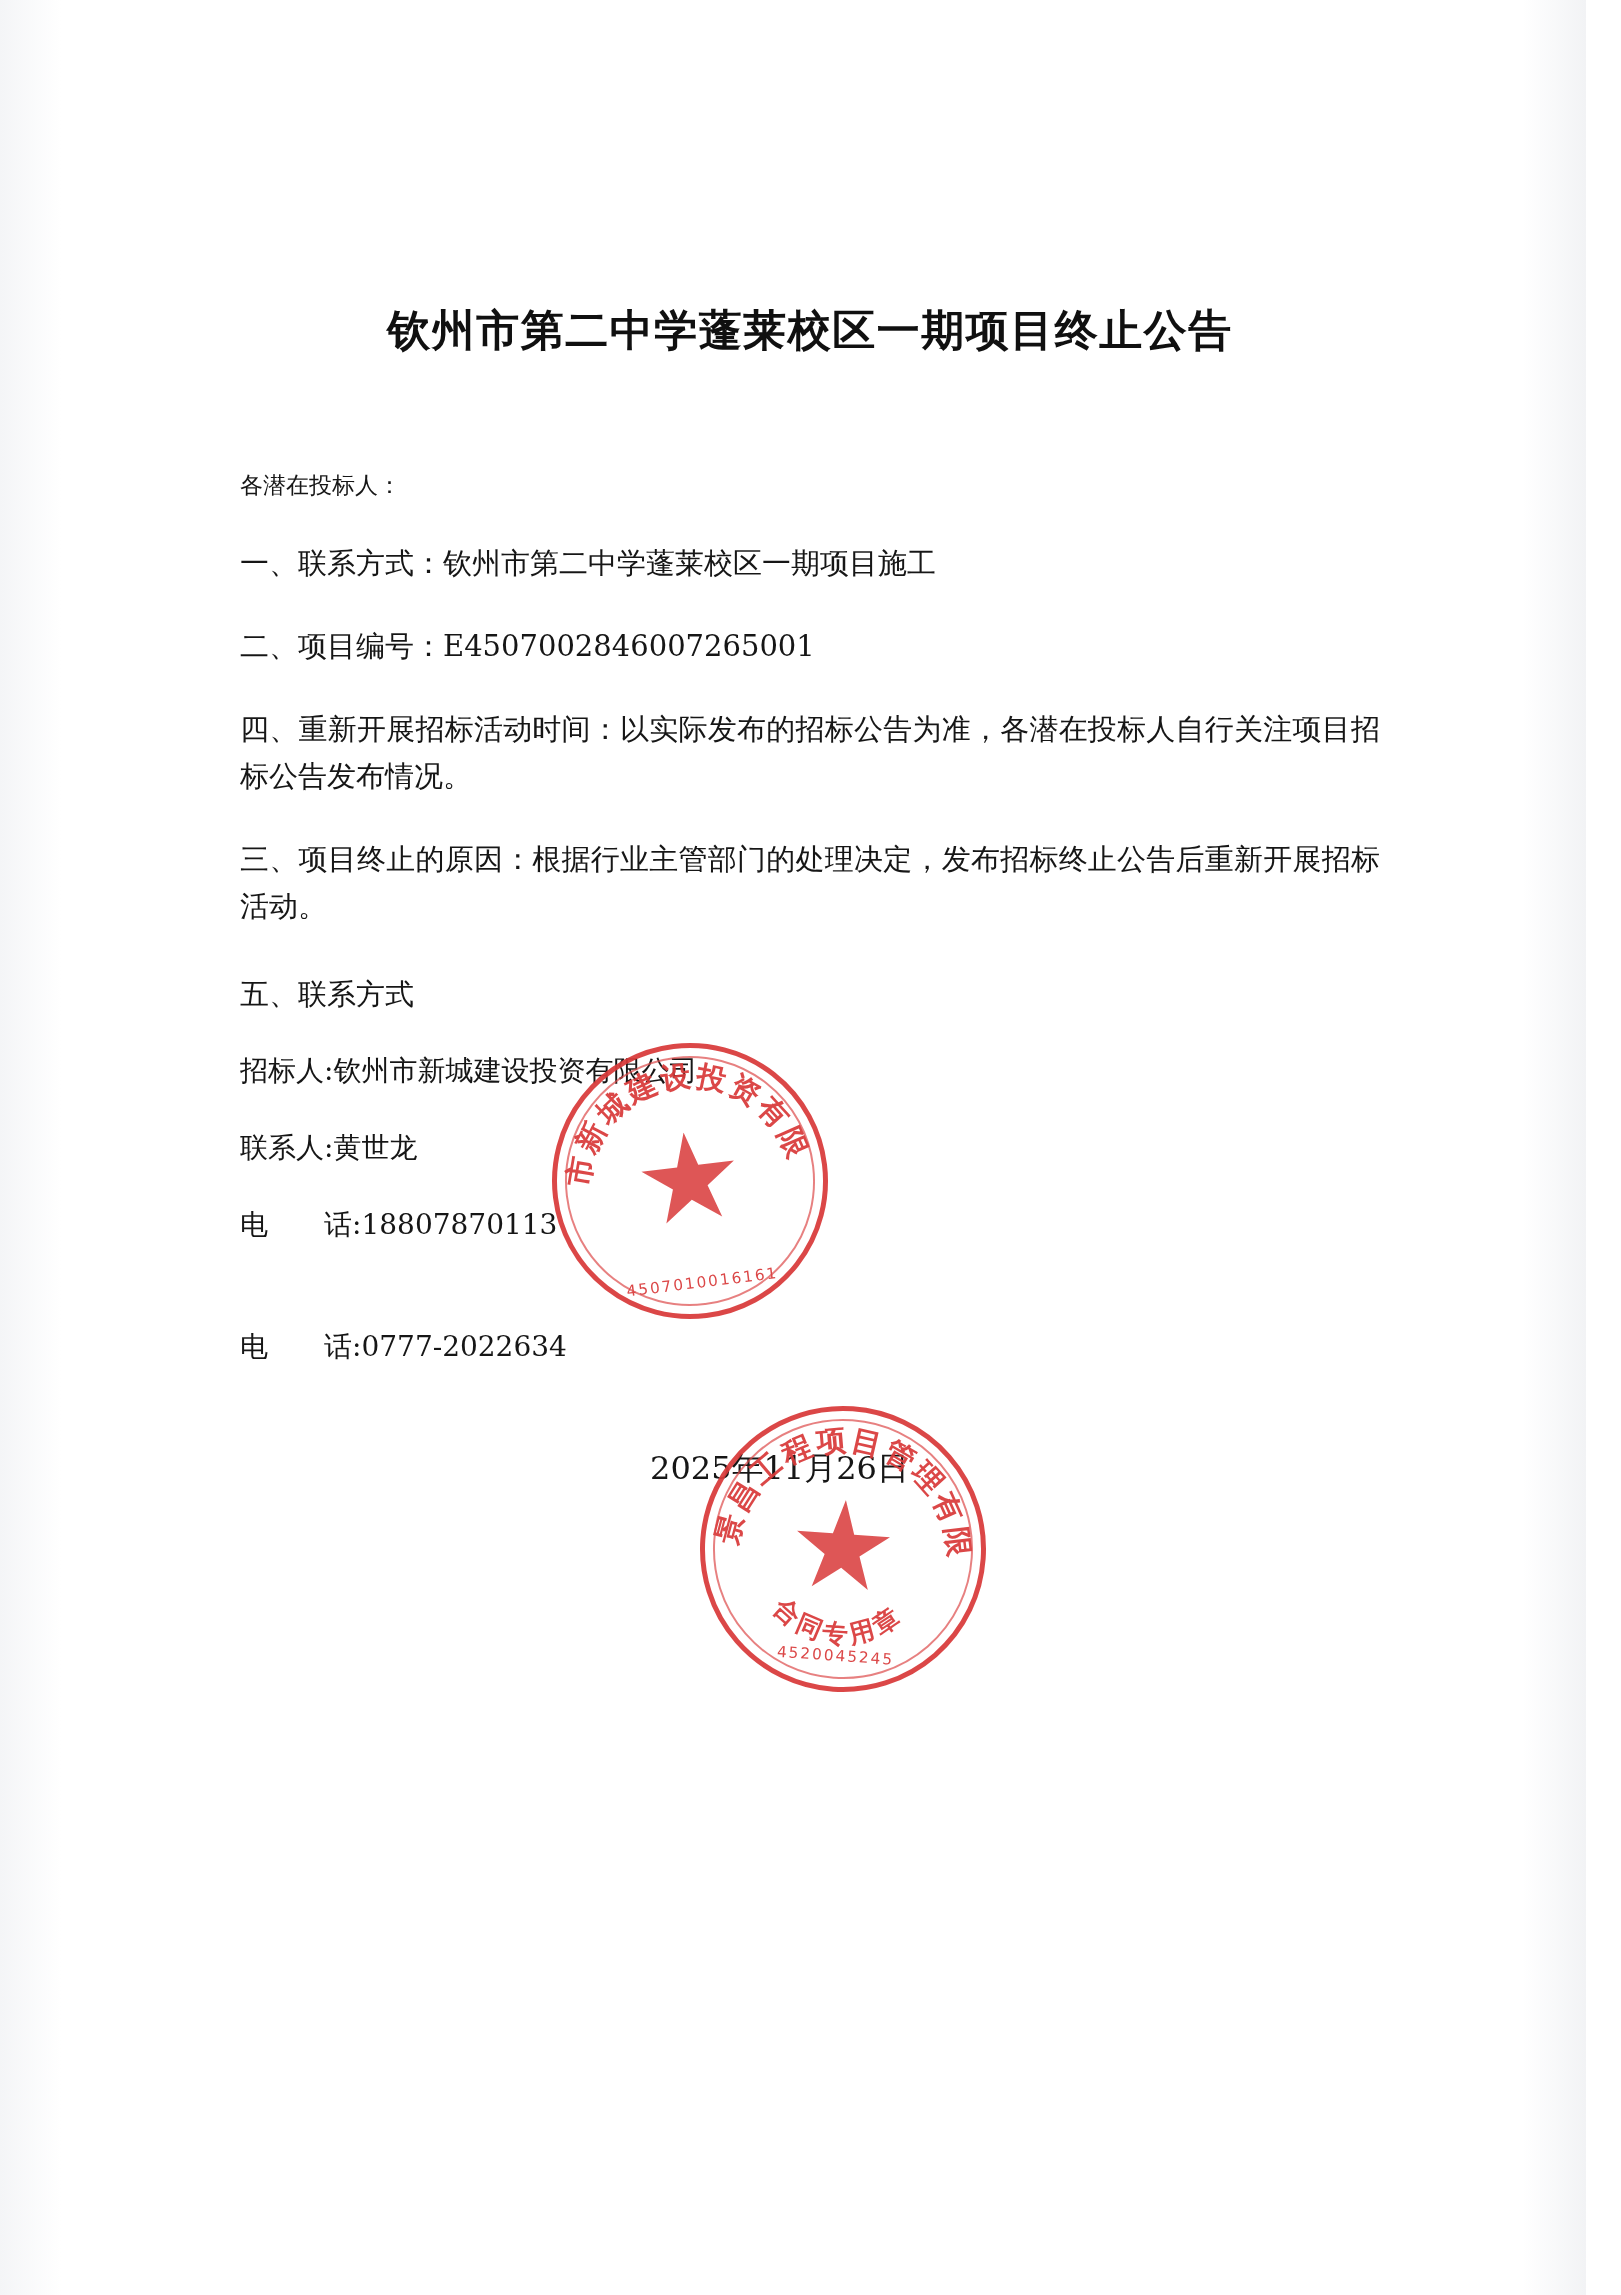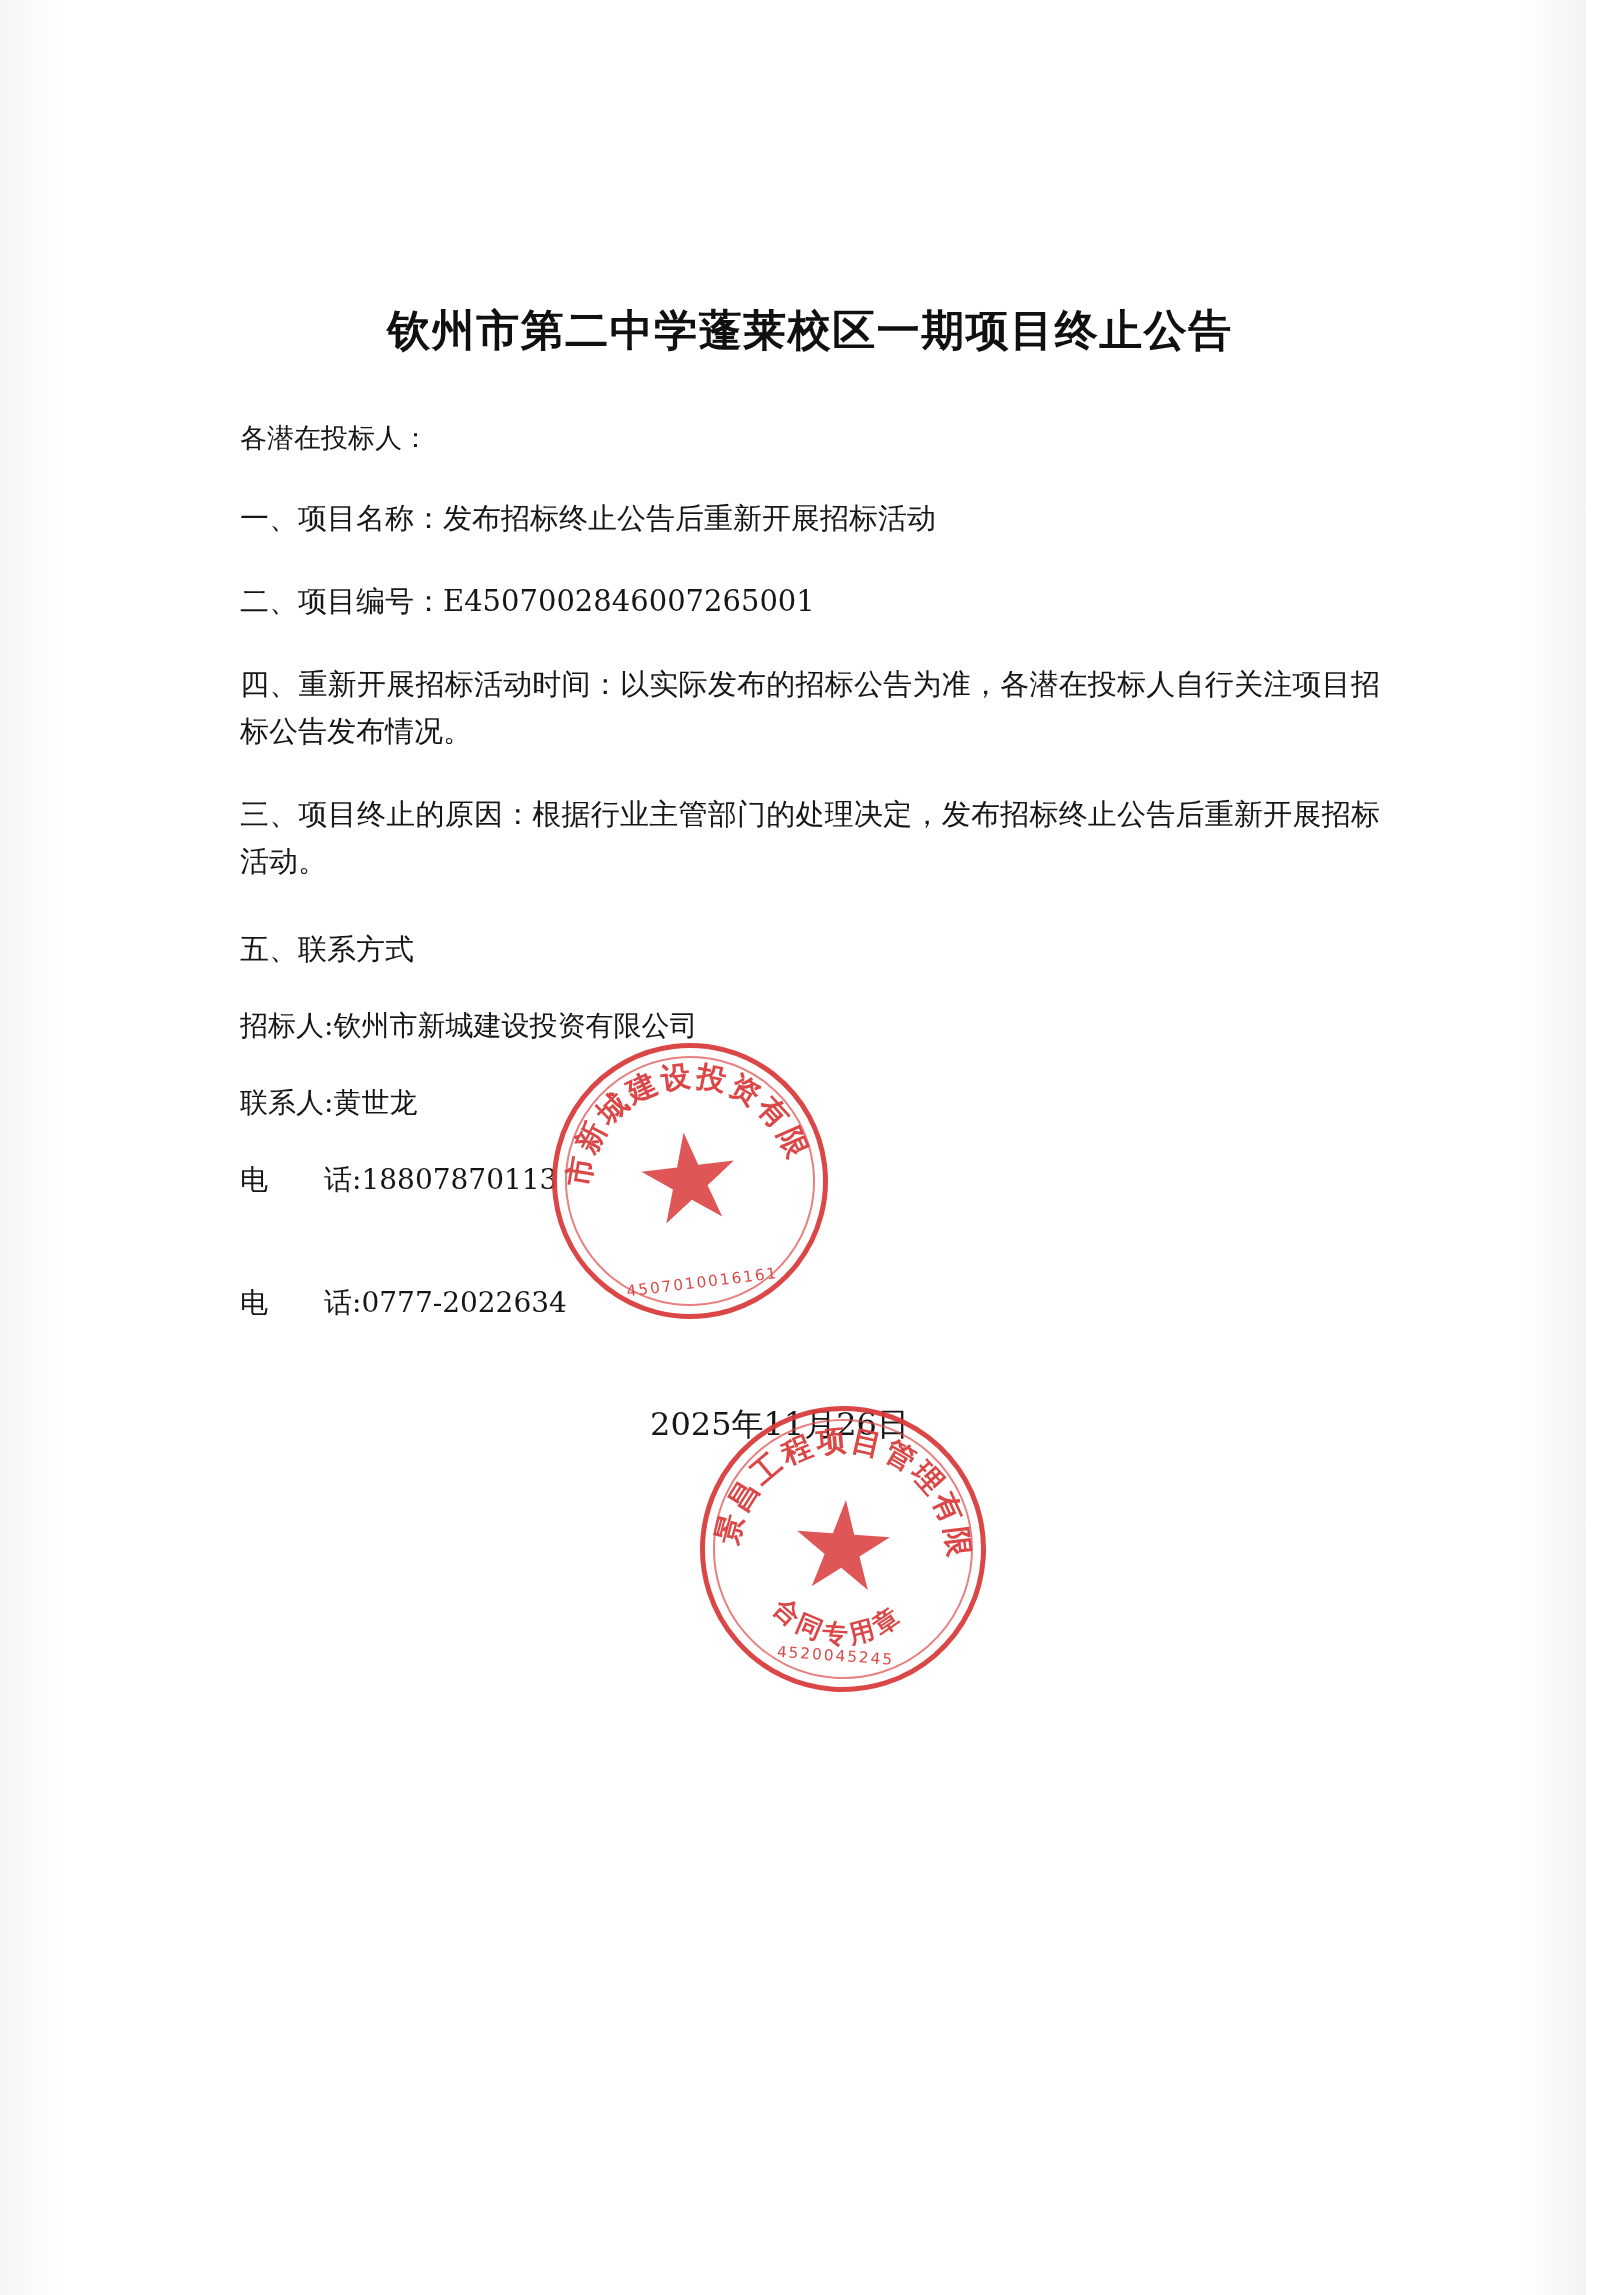--- a/index.html
+++ b/index.html
@@ -38,22 +38,22 @@
     margin-top: 302px;
     text-align: center;
     font-family: "DejaVu Serif", "Liberation Serif", serif;
     font-weight: 700;
     font-size: 43px;
     letter-spacing: 1.5px;
     color: #101010;
     white-space: nowrap;
   }
   .salutation {
-    margin-top: 56px;
-    font-size: 27px;
+    margin-top: 107px;
+    font-size: 23px;
     line-height: 1.6;
     color: #161616;
   }
   .para {
     margin-top: 36px;
     font-size: 29px;
     line-height: 1.62;
     color: #161616;
     text-align: justify;
   }
@@ -166,21 +166,21 @@
 
 <div class="page">
   <div class="paper-tint"></div>
 
   <div class="content">
 
     <div class="doc-title">钦州市第二中学蓬莱校区一期项目终止公告</div>
 
     <div class="salutation">各潜在投标人：</div>
 
-    <div class="para">一、项目名称：发布招标终止公告后重新开展招标活动</div>
+    <div class="para">一、联系方式：钦州市第二中学蓬莱校区一期项目施工</div>
 
     <div class="para">二、项目编号：E4507002846007265001</div>
 
     <div class="para">四、重新开展招标活动时间：以实际发布的招标公告为准，各潜在投标人自行关注项目招标公告发布情况。</div>
 
     <div class="para">三、项目终止的原因：根据行业主管部门的处理决定，发布招标终止公告后重新开展招标活动。</div>
 
     <div class="section-head">五、联系方式</div>
 
     <div class="contact-line">招标人:钦州市新城建设投资有限公司</div>

